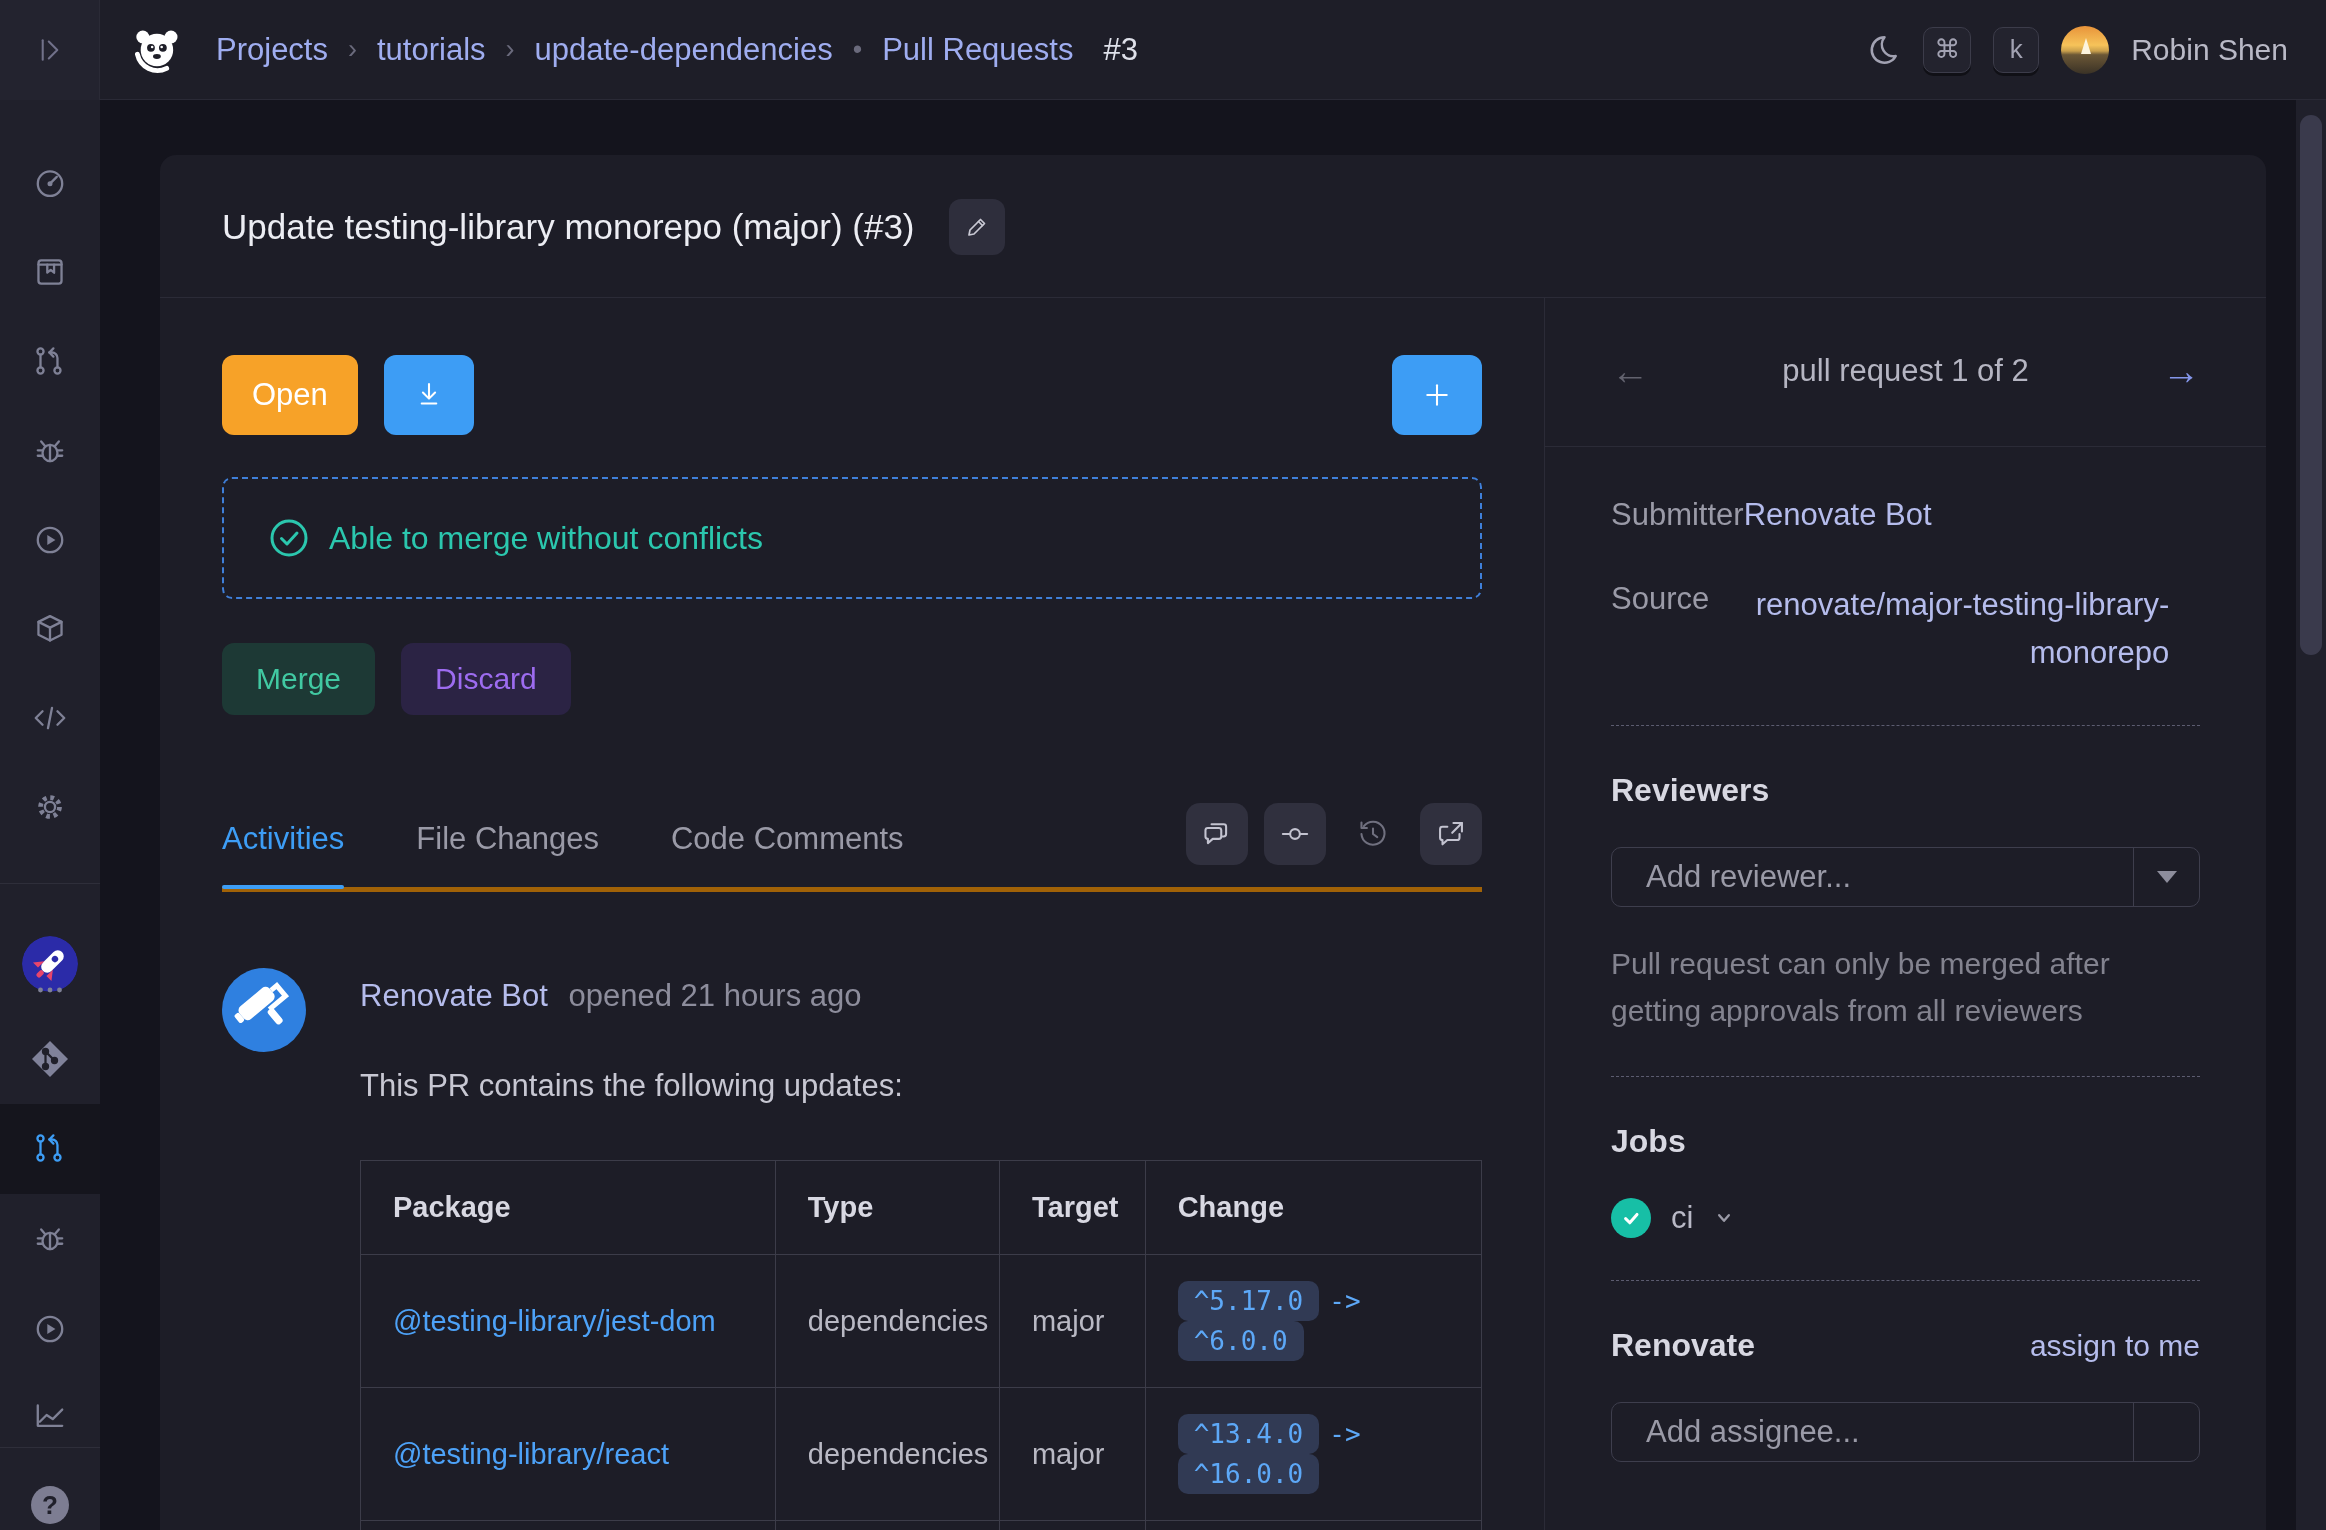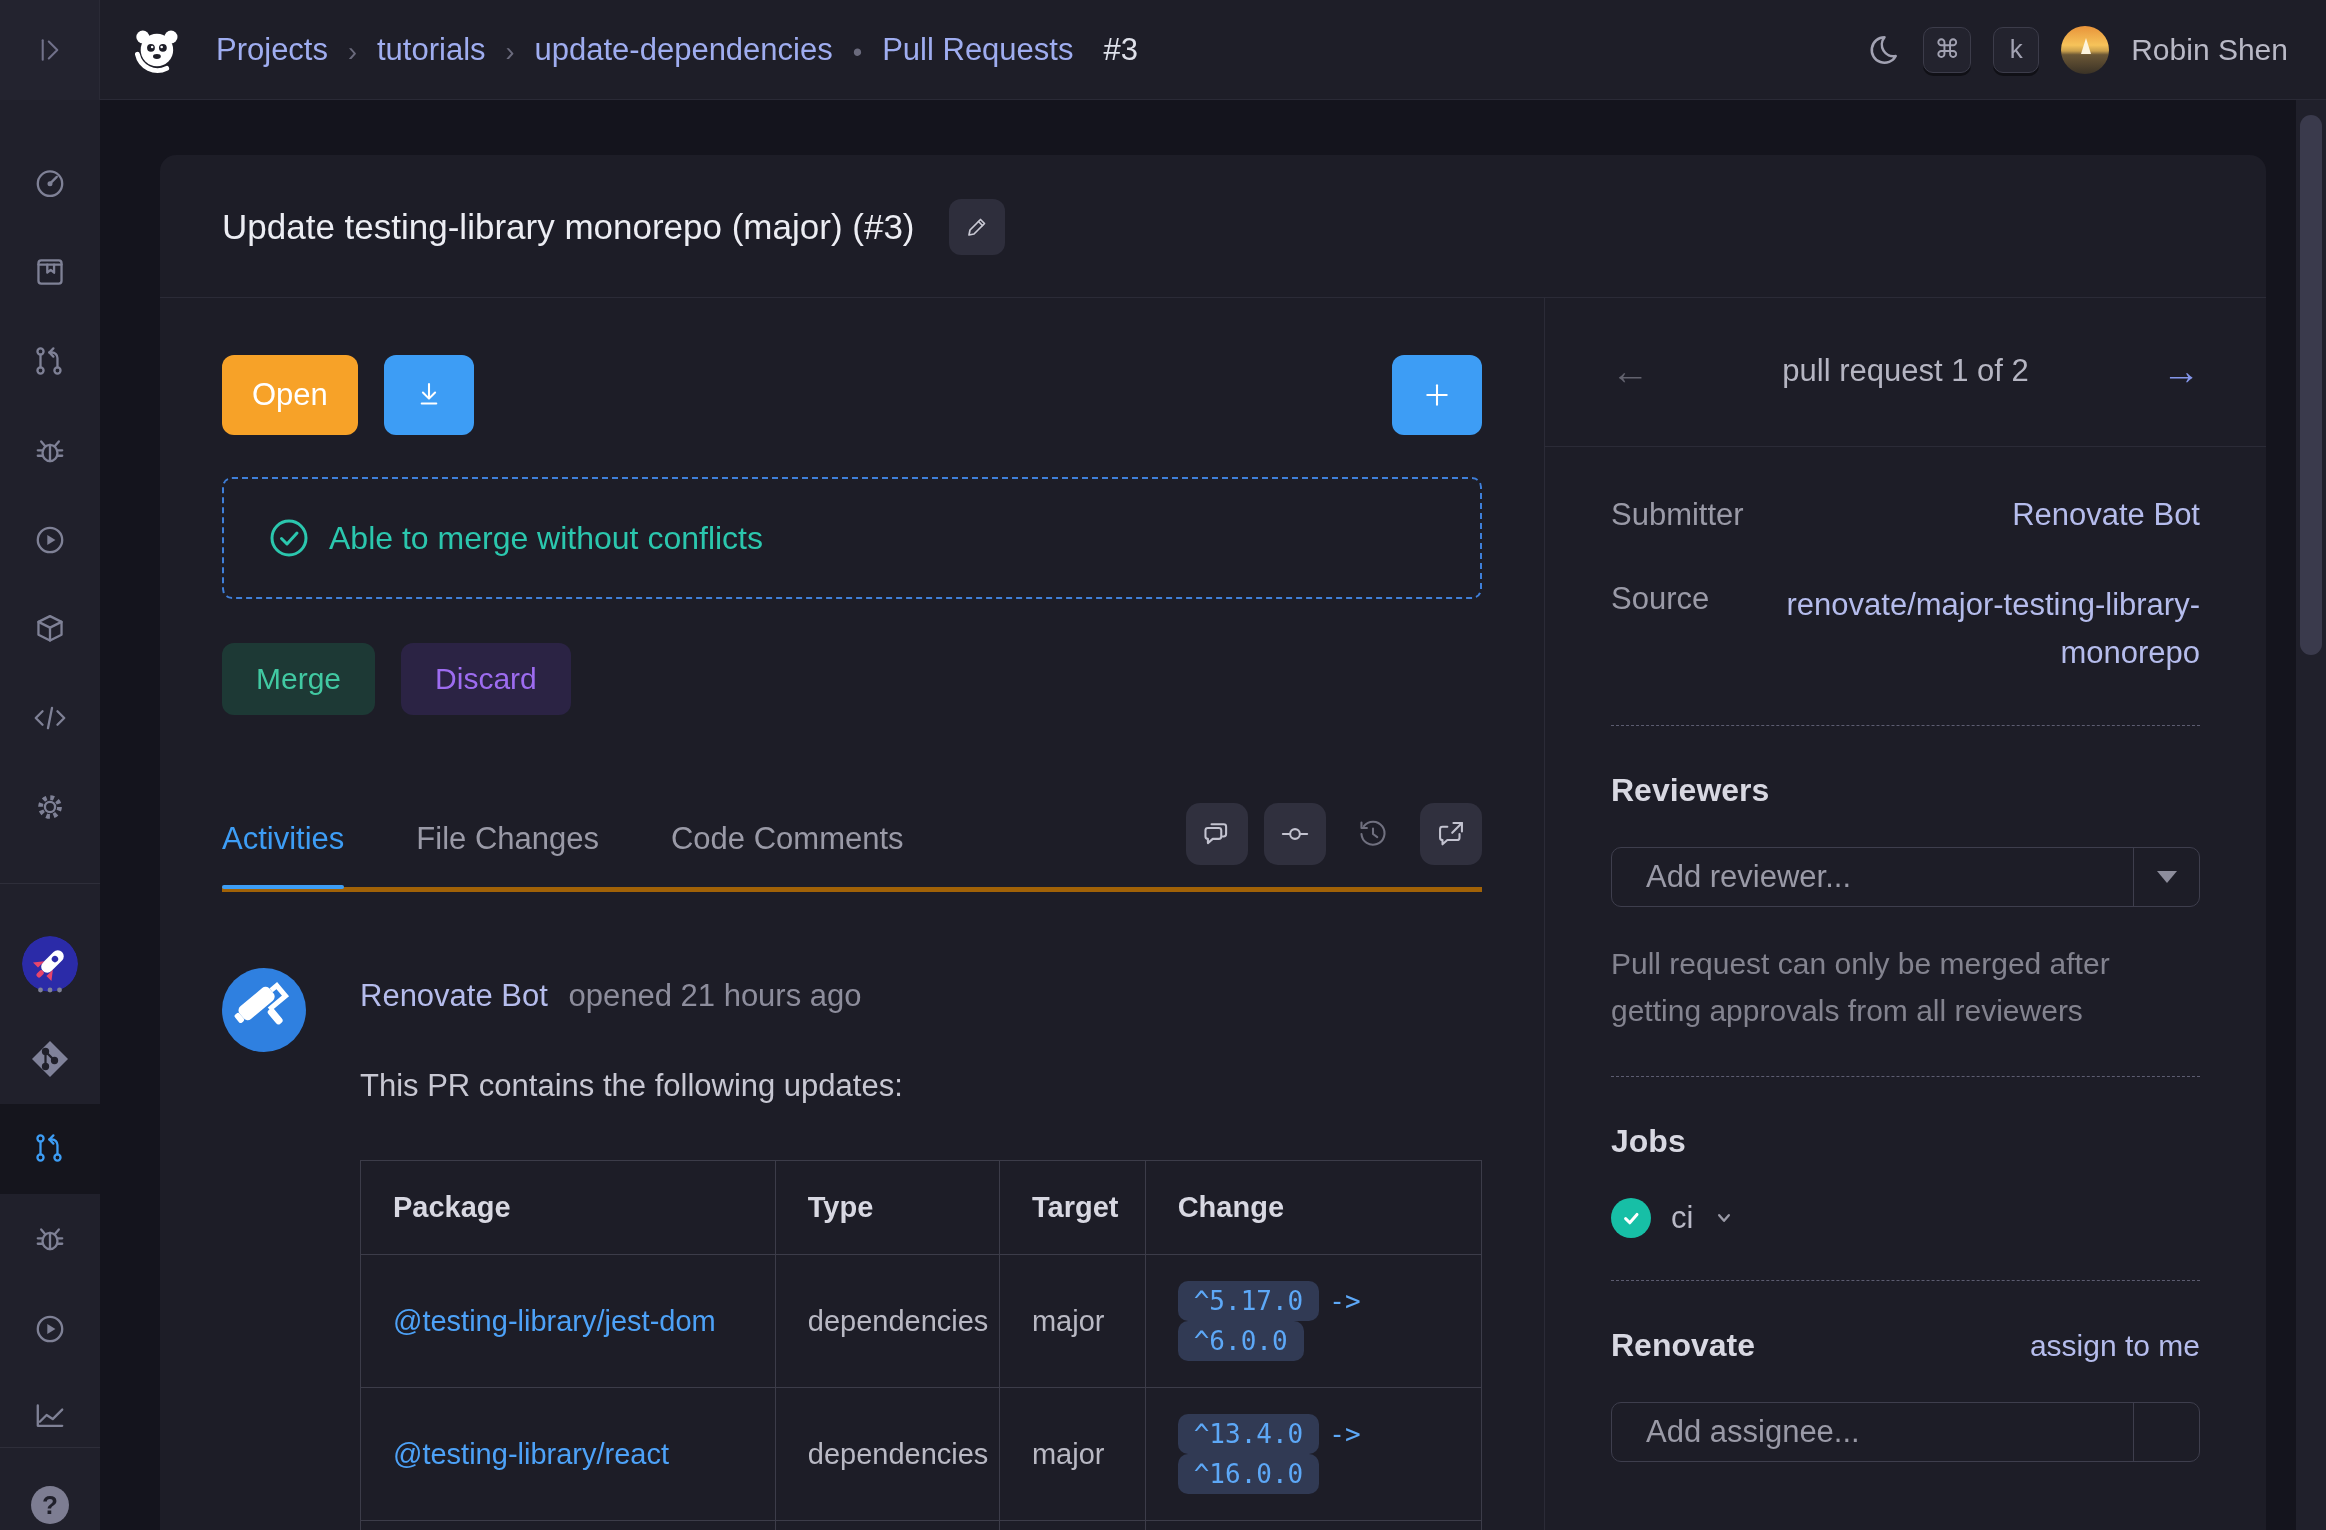--- a/index.html
+++ b/index.html
@@ -18,21 +18,21 @@
     position:absolute; top:0; left:0; right:0; height:100px;
     background:#1e1e28; border-bottom:1px solid #2a2a36;
     display:flex; align-items:center; z-index:6;
   }
   .collapse-zone {
     width:100px; height:100px; background:#23232f;
     display:grid; place-items:center; color:#71718a;
     border-right:1px solid #2a2a36; flex:none;
   }
   .logo-wrap { margin-left:32px; flex:none; }
-  .breadcrumb { display:flex; align-items:flex-end; gap:20px; margin-left:32px; font-size:31px; }
+  .breadcrumb { display:flex; align-items:center; gap:20px; margin-left:32px; font-size:31px; }
   .crumb { color:#9fadf0; }
   .crumb-sep { color:#6a6a7c; font-size:27px; }
   .crumb-num { color:#dfe1ea; margin-left:10px; }
   .header-right { margin-left:auto; display:flex; align-items:center; gap:22px; padding-right:38px; }
   .moon { color:#a2a2b2; }
   .keycap {
     min-width:46px; height:46px; padding:0 10px;
     border:1px solid #3c3c4a; border-radius:10px; background:#23232e;
     color:#a2a2b2; font-size:26px; display:grid; place-items:center;
     box-shadow:0 3px 0 rgba(0,0,0,.45);
@@ -130,21 +130,21 @@
   .chip-arrow { color:#5da8f7; font-family:"DejaVu Sans Mono", monospace; font-size:26px; margin:0 10px; }
 
   
   .panel-nav { display:flex; align-items:center; padding:54px 66px 56px; border-bottom:1px solid #2b2b37; }
   .nav-arrow { font-size:38px; line-height:1; }
   .nav-prev { color:#62626e; }
   .nav-next { color:#8496ea; }
   .nav-label { flex:1; text-align:center; color:#b5b5c2; font-size:31px; }
 
   .panel-body { padding:50px 66px; }
-  .meta-row { display:flex; justify-content:space-between; align-items:center; margin-bottom:48px; }
+  .meta-row { display:flex; justify-content:flex-start; align-items:center; margin-bottom:48px; }
   .meta-row.top { align-items:flex-start; }
   .meta-label { color:#9a9aa7; font-size:31px; flex:none; }
   .meta-value { color:#b5bcec; font-size:31px; text-align:right; }
   .meta-value.wrap { max-width:460px; line-height:1.55; }
   .target-value { display:flex; align-items:center; gap:16px; }
   .chev-btn { width:54px; height:54px; border-radius:10px; background:#2f2f3d; color:#b9b9c6;
     display:grid; place-items:center; border:none; }
 
   .dashed-rule { border:0; border-top:1px dashed #5c5c70; margin:42px 0 46px; }
   .section-heading { color:#d8d8e2; font-size:32px; font-weight:700; margin-bottom:38px; }

